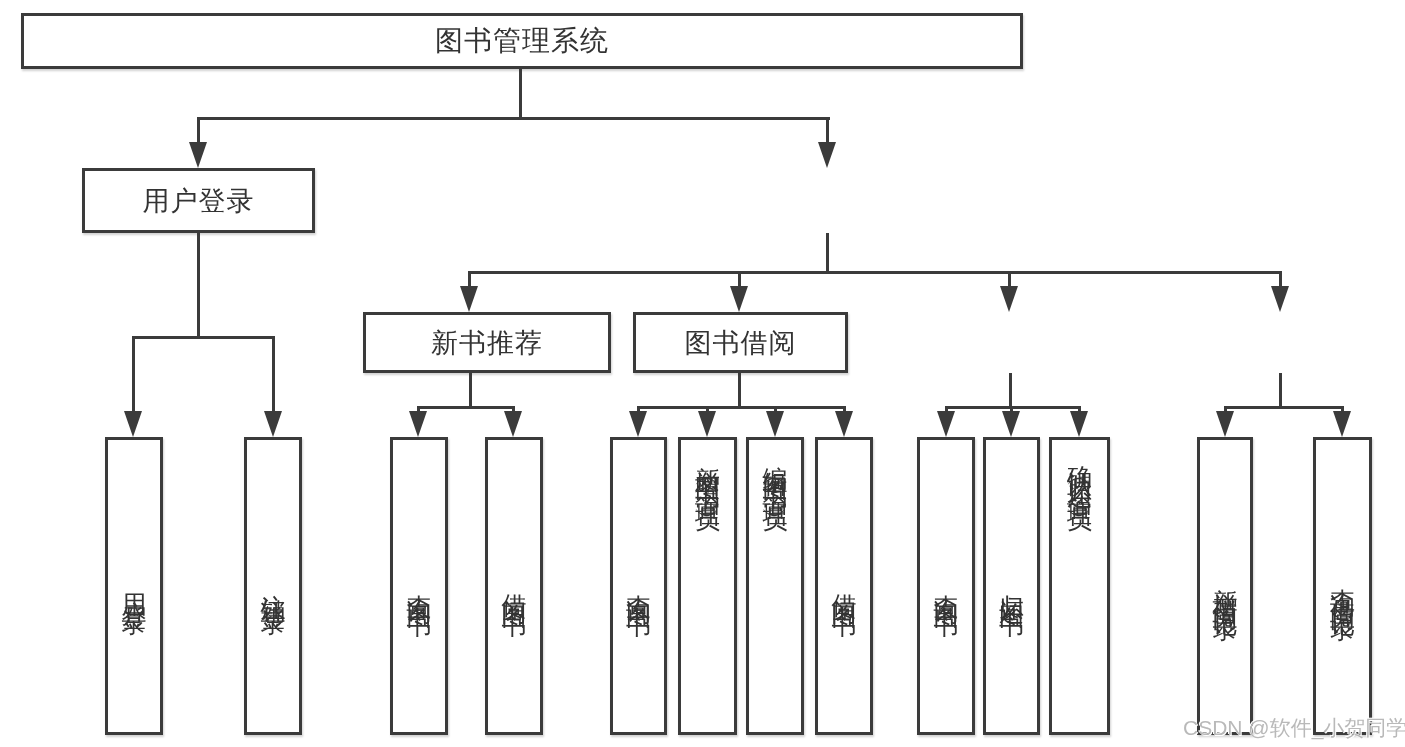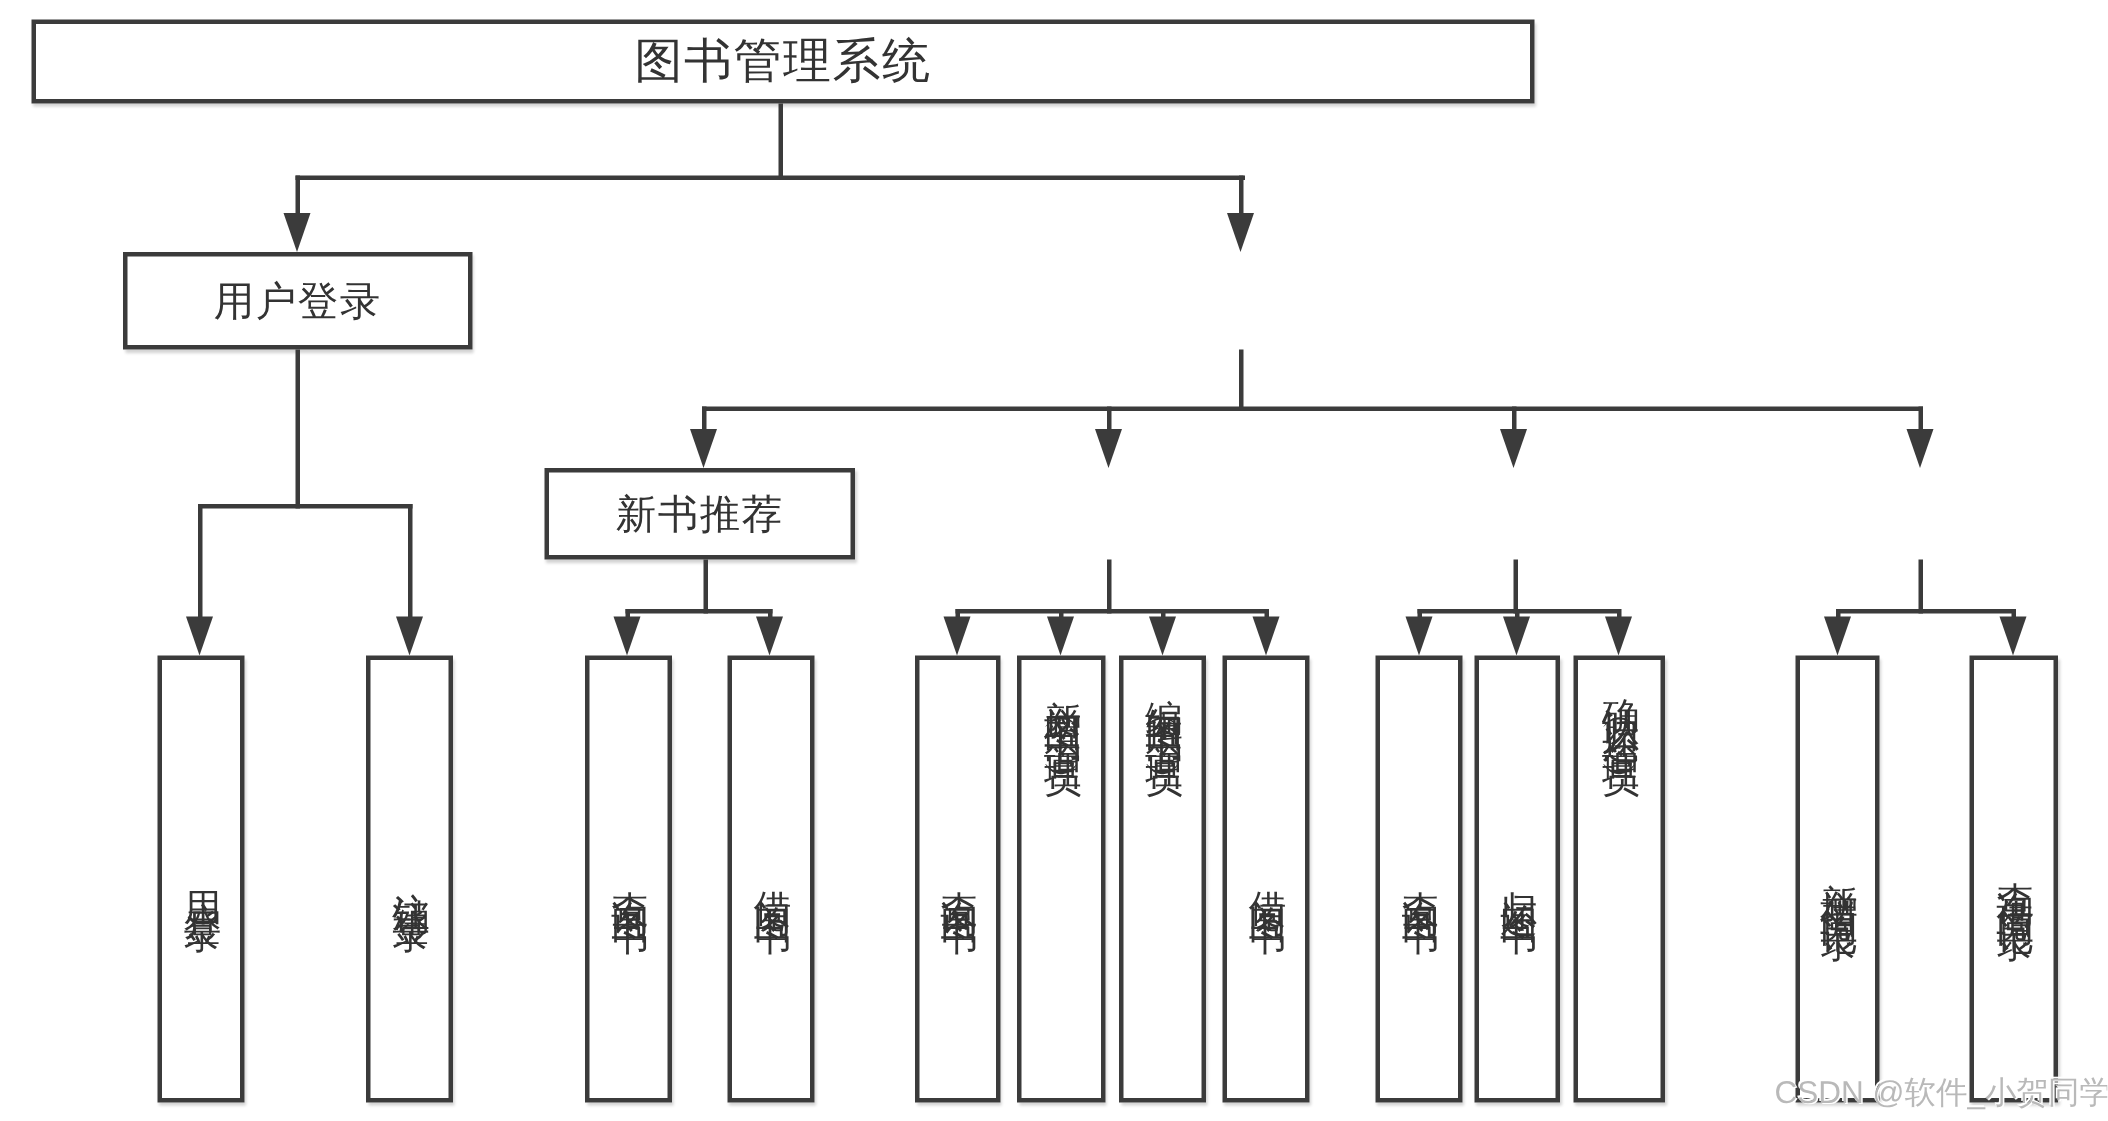--- a/index.html
+++ b/index.html
@@ -16,21 +16,21 @@
     position: absolute;
     box-sizing: border-box;
     background: #ffffff;
     border: 3px solid #3b3b3b;
     display: flex;
     align-items: center;
     justify-content: center;
     box-shadow: 1px 2px 2px rgba(0,0,0,0.18);
   }
   .hlabel { font-size: 27px; letter-spacing: 1px; white-space: nowrap; }
-  .root-label { font-size: 32px; }
+  .root-label { font-size: 28px; }
   .leafbox { top: 437px; height: 298px; }
   .vlabel {
     position: absolute;
     left: 50%;
     writing-mode: vertical-rl;
     text-orientation: mixed;
     font-size: 25px;
     line-height: 1;
     letter-spacing: 6px;
     white-space: nowrap;
@@ -62,22 +62,25 @@
 <div class="canvas">
 
   <div class="box" style="left:21px; top:13px; width:1002px; height:56px;">
     <span class="hlabel root-label">图书管理系统</span>
   </div>
 
   <div class="box" style="left:82px; top:168px; width:233px; height:65px;">
     <span class="hlabel">用户登录</span>
   </div>
 
-  <div class="box" style="left:363px; top:312px; width:207px; height:61px;">
+  <div class="box" style="left:363px; top:312px; width:248px; height:61px;">
     <span class="hlabel">新书推荐</span>
+  </div>
+  <div class="box" style="left:633px; top:312px; width:215px; height:61px;">
+    <span class="hlabel">图书借阅</span>
   </div>
 
   <div class="box leafbox" style="left:105px; width:58px;">
     <span class="vlabel v-center">用户登录</span>
   </div>
   <div class="box leafbox" style="left:244px; width:58px;">
     <span class="vlabel v-center">注销登录</span>
   </div>
 
   <div class="box leafbox" style="left:390px; width:58px;">

